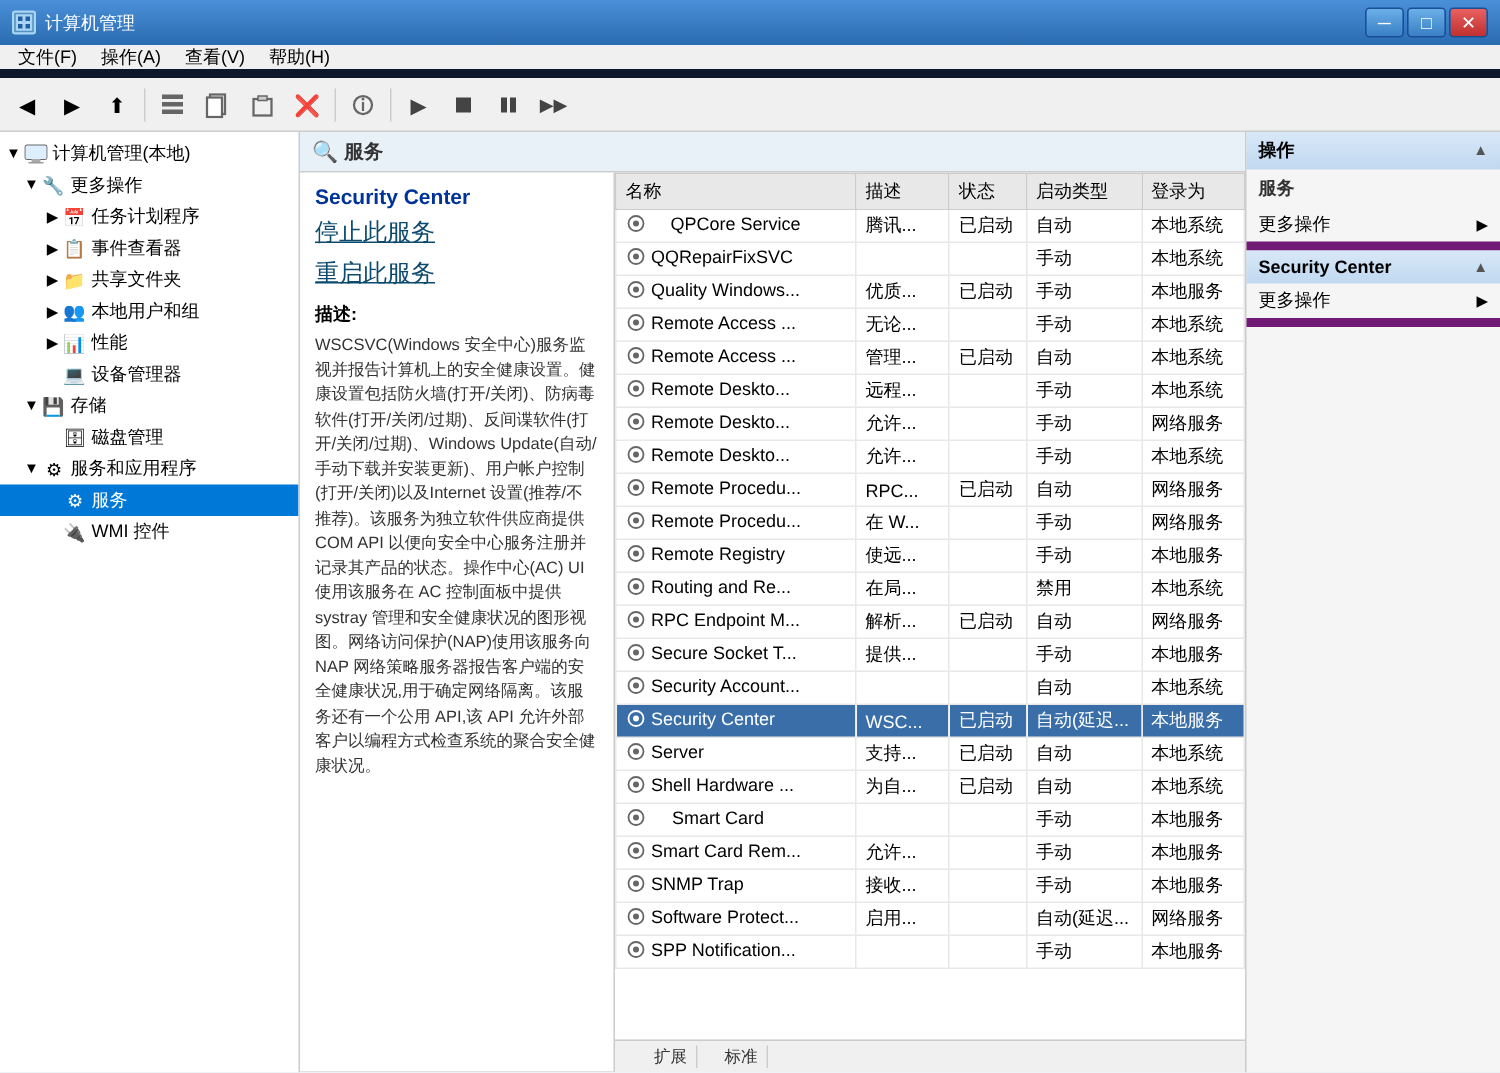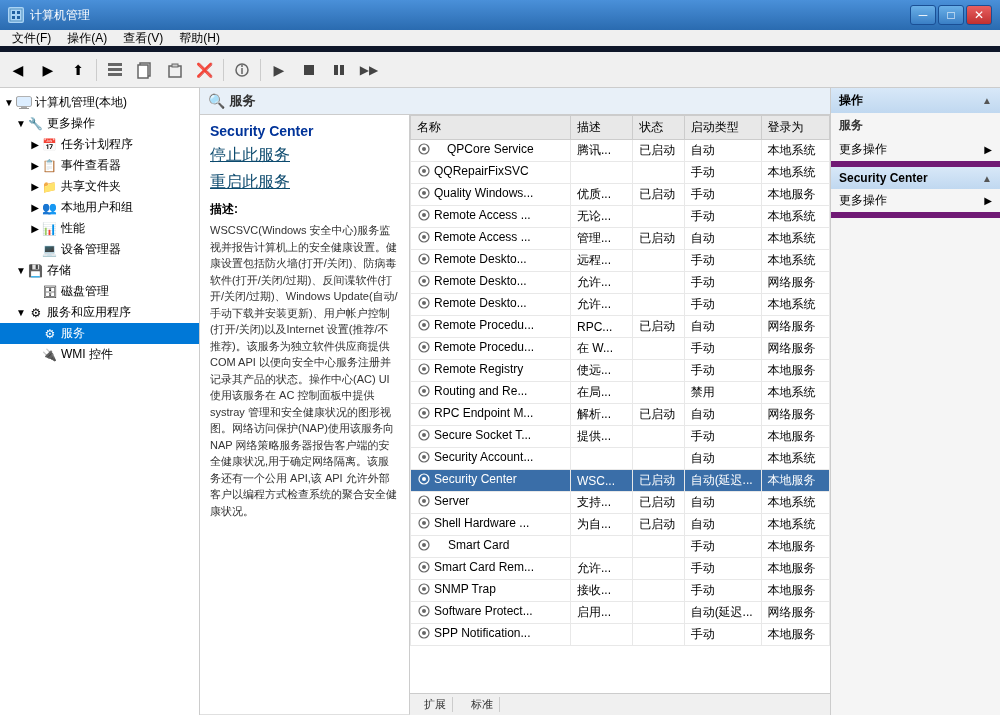--- a/index.html
+++ b/index.html
@@ -179,21 +179,21 @@
     }
     .right-panel-arrow { font-size: 10px; color: #555; }
 
     
     .status-bar {
       height: 22px;
       background: #f0f0f0;
       border-top: 1px solid #ccc;
       display: flex;
       align-items: center;
-      padding: 0 8px;
+      padding: 0 20px;
       font-size: 11px;
       color: #333;
       gap: 12px;
     }
     .status-bar-item { padding: 0 6px; border-right: 1px solid #ccc; }
 
     
     ::-webkit-scrollbar { width: 14px; }
     ::-webkit-scrollbar-track { background: #f0f0f0; }
     ::-webkit-scrollbar-thumb { background: #b0b0b0; border: 1px solid #888; }

